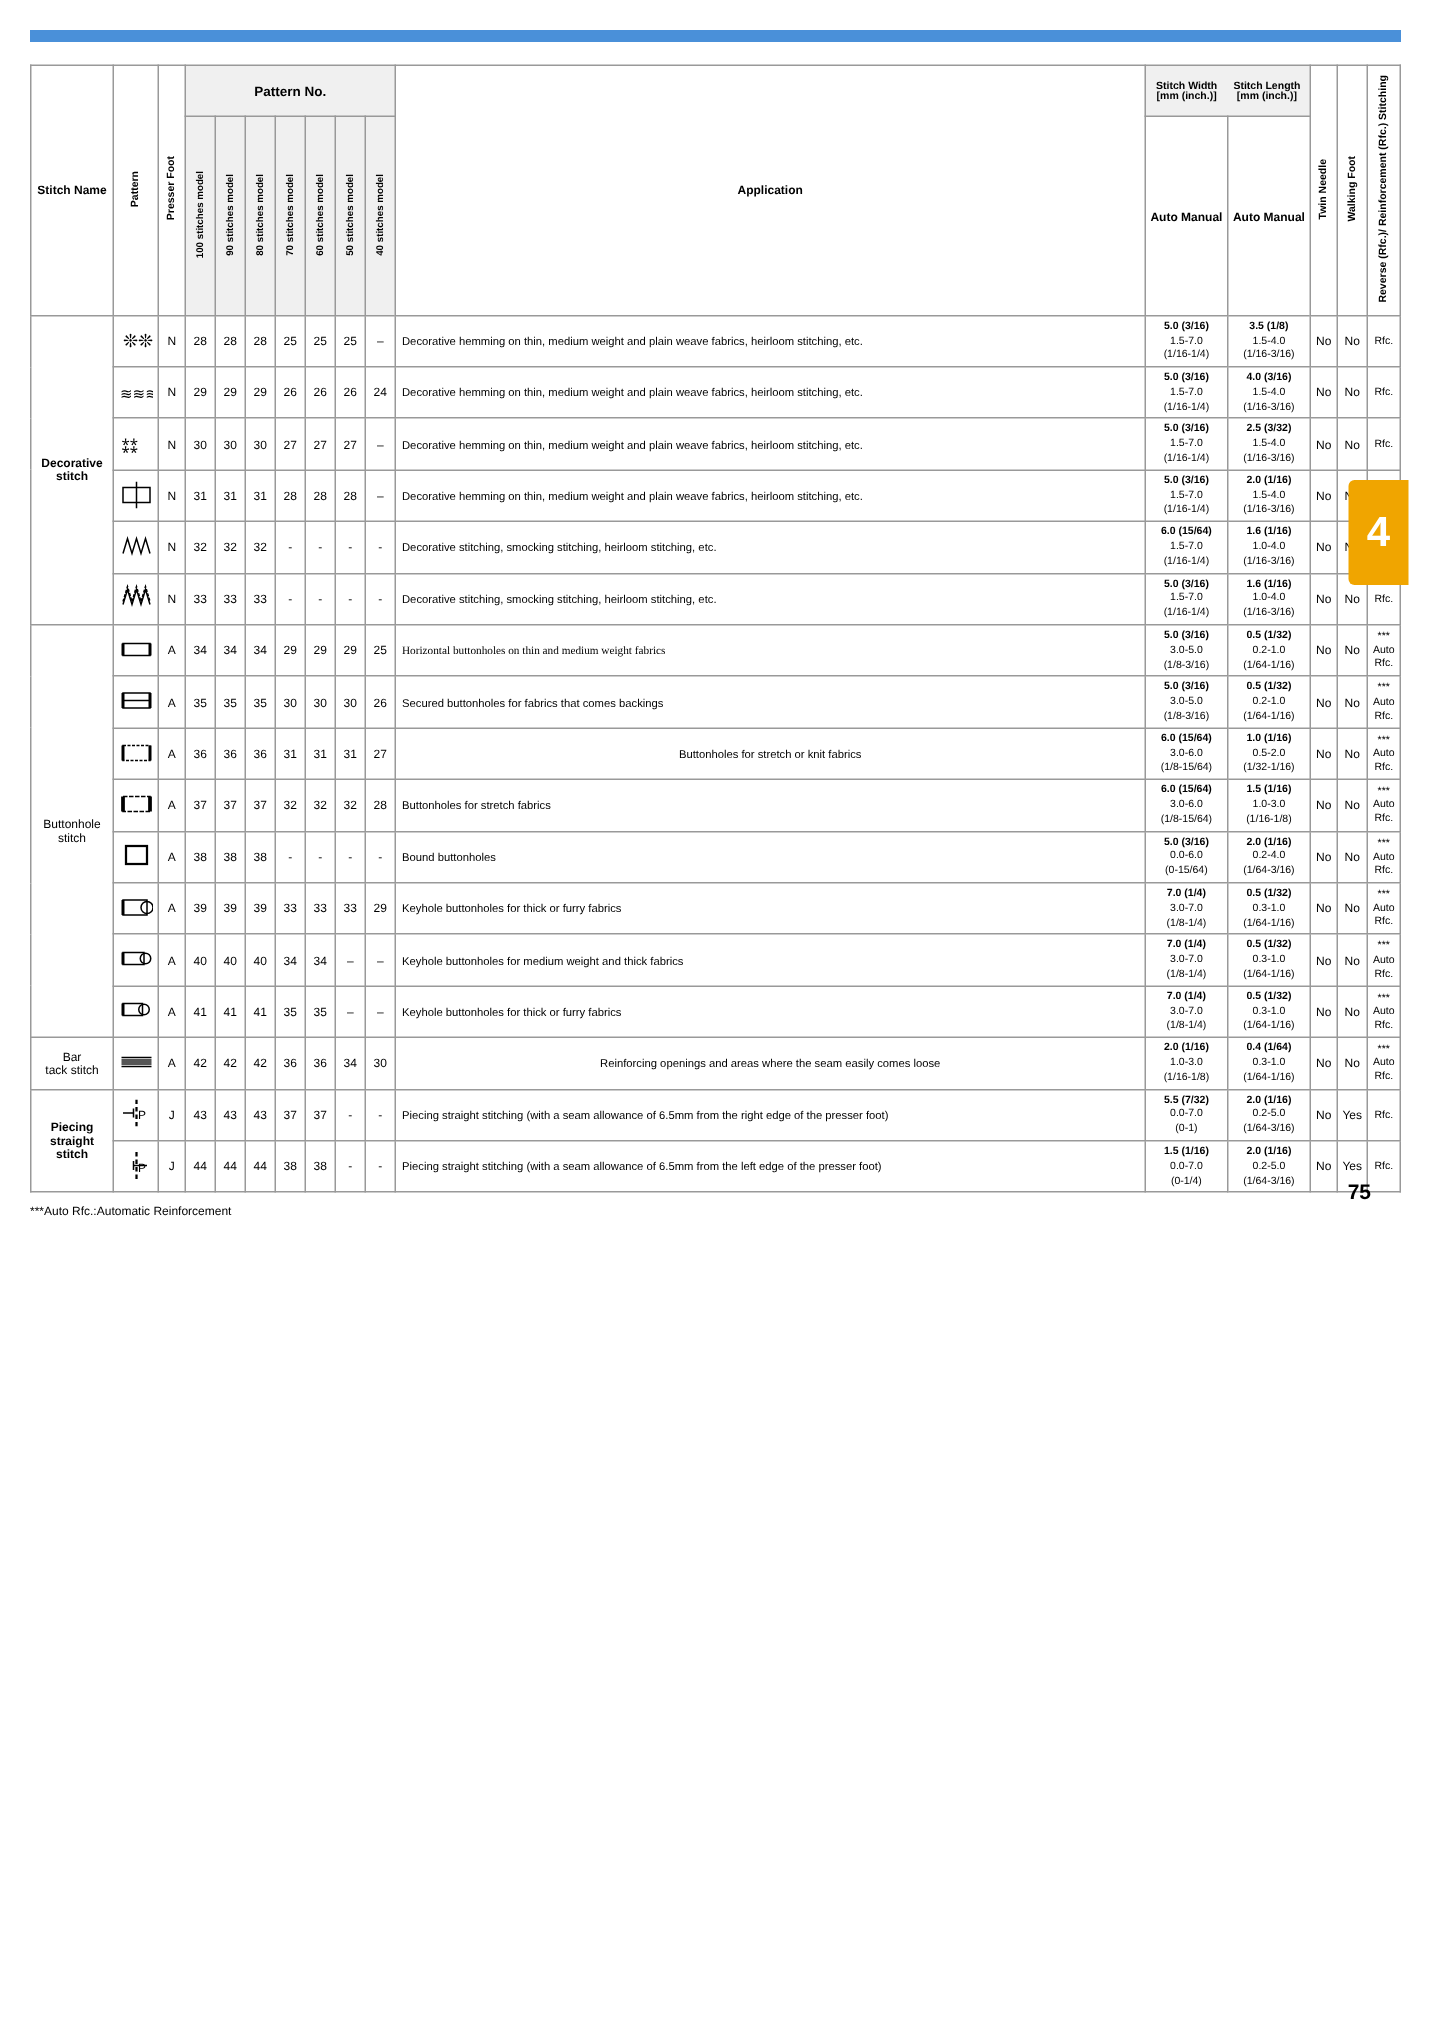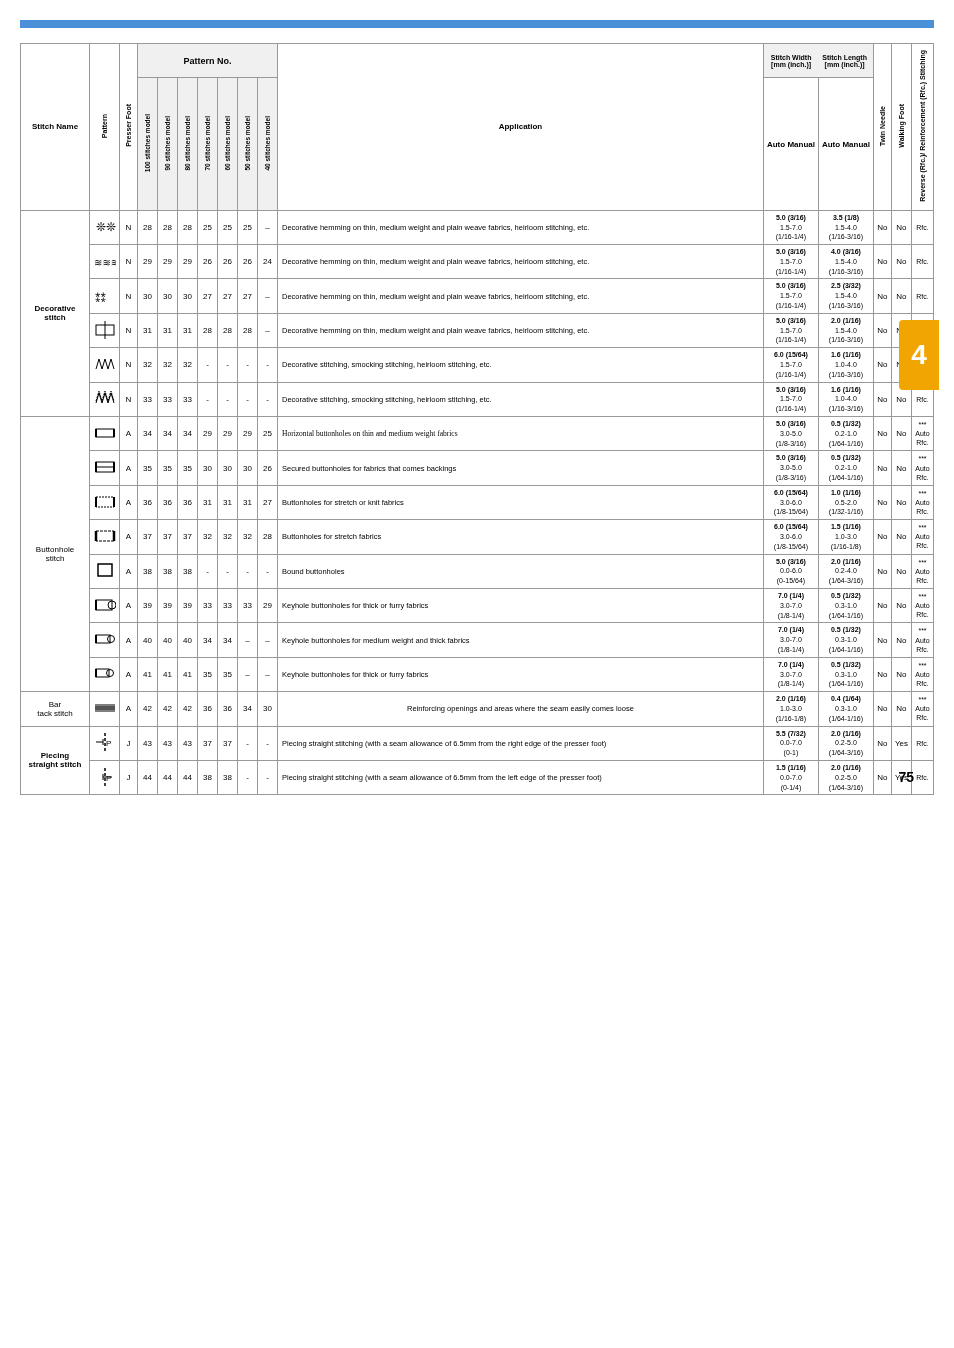--- a/index.html
+++ b/index.html
@@ -92,21 +92,21 @@
 <div class="page-container">
   <div class="top-bar"></div>
 
   <div class="chapter-tab">
     <span>4</span>
   </div>
 
   <table>
     <thead>
       <tr>
-        <th rowspan="3" style="width:69px;">
+        <th rowspan="3" style="width:55px;">
           <span>Stitch Name</span>
         </th>
         <th rowspan="3" style="width:30px;">
           <span class="header-rotated">Pattern</span>
         </th>
         <th rowspan="3" style="width:18px;">
           <span class="header-rotated">Presser Foot</span>
         </th>
         <th colspan="7" style="background:#f0f0f0;">
           <span class="pattern-no-header">Pattern No.</span>
@@ -333,21 +333,21 @@
               <line x1="20" y1="4" x2="20" y2="14" stroke="#000" stroke-width="2"></line>
             </svg></td>
           <td>A</td>
           <td>36</td>
           <td>36</td>
           <td>36</td>
           <td>31</td>
           <td>31</td>
           <td>31</td>
           <td>27</td>
-          <td style="text-align: left; font-size: 7.5px; padding: 2px 4px;">Buttonholes for stretch or knit fabrics</td>
+          <td style="text-align: center; font-size: 7.5px; padding: 2px 4px;">Buttonholes for stretch or knit fabrics</td>
           <td style="font-size: 7px; line-height: 1.4;"><strong>6.0 (15/64)</strong><br>3.0-6.0<br>(1/8-15/64)</td>
           <td style="font-size: 7px; line-height: 1.4;"><strong>1.0 (1/16)</strong><br>0.5-2.0<br>(1/32-1/16)</td>
           <td>No</td>
           <td>No</td>
           <td style="font-size: 7px; line-height: 1.3;">***<br>Auto<br>Rfc.</td>
         </tr>
         <tr>
           <td style="padding: 1px;"><svg width="22" height="18" viewBox="0 0 22 18">
               <rect x="2" y="4" width="18" height="10" fill="none" stroke="#000" stroke-width="1" stroke-dasharray="3,1"></rect>
               <line x1="2" y1="4" x2="2" y2="14" stroke="#000" stroke-width="2.5"></line>
@@ -513,17 +513,20 @@
           <td style="text-align: left; font-size: 7.5px; padding: 2px 4px;">Piecing straight stitching (with a seam allowance of 6.5mm from the left edge of the presser foot)</td>
           <td style="font-size: 7px; line-height: 1.4;"><strong>1.5 (1/16)</strong><br>0.0-7.0<br>(0-1/4)</td>
           <td style="font-size: 7px; line-height: 1.4;"><strong>2.0 (1/16)</strong><br>0.2-5.0<br>(1/64-3/16)</td>
           <td>No</td>
           <td>Yes</td>
           <td style="font-size: 7px; line-height: 1.3;">Rfc.</td>
         </tr>
       </tbody>
   </table>
 
+  <div class="footnote">
+    <span>***Auto Rfc.:Automatic Reinforcement</span>
+  </div>
 
   <div class="page-num">
     <span>75</span>
   </div>
 </div>
 
 </body></html>

